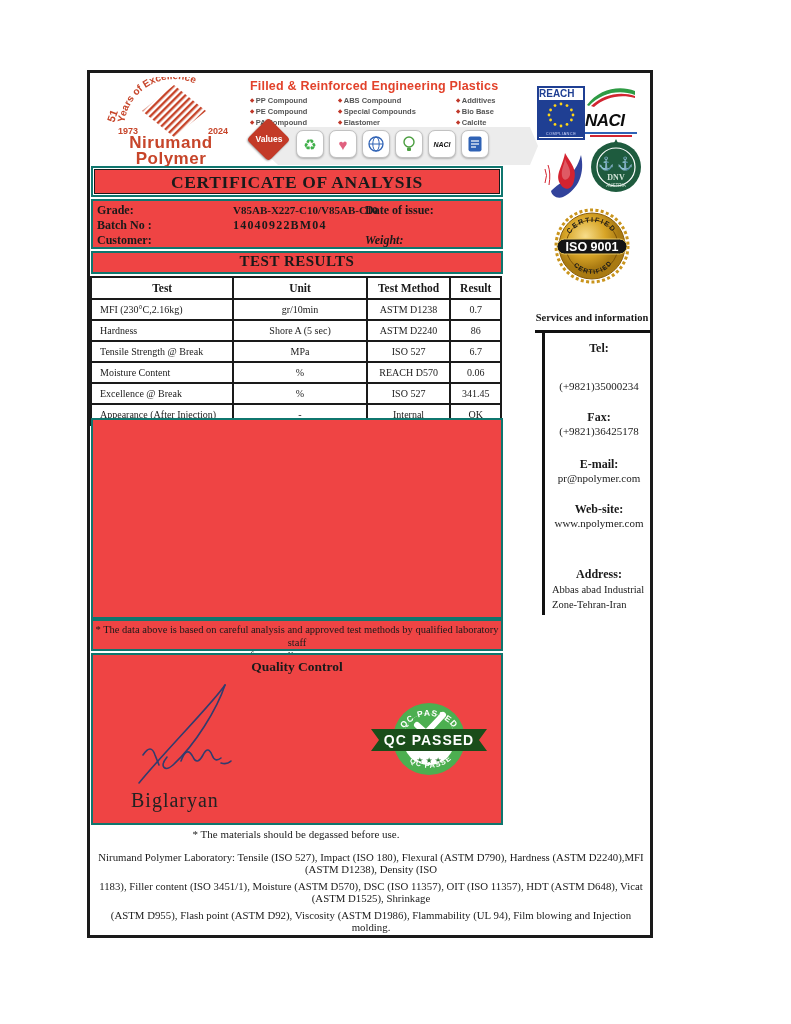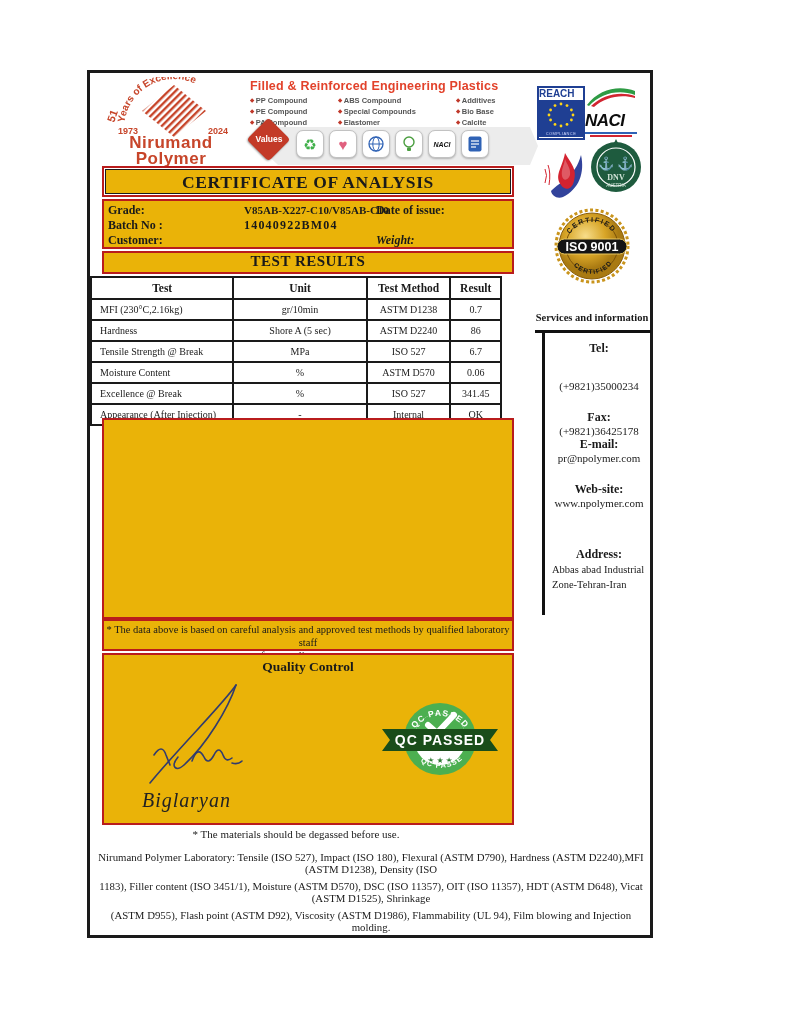--- a/index.html
+++ b/index.html
@@ -24,38 +24,38 @@
   .values-diamond { position:absolute; left:3px; top:45px; width:31px; height:31px; background:#c33a28;
                     transform:rotate(45deg); border-radius:4px; box-shadow:0 1px 2px rgba(0,0,0,.4); }
   .values-label { position:absolute; left:1px; top:55px; width:36px; text-align:center; color:#fff;
                   font-family:"Liberation Sans", sans-serif; font-size:8.5px; font-weight:bold; }
   .vicons { position:absolute; left:46px; top:51px; display:flex; gap:5px; }
   .vicon { width:28px; height:28px; background:#fff; border:1px solid #c2c2c2; border-radius:7px;
            box-shadow:0 1px 2px rgba(0,0,0,.25); display:flex; align-items:center; justify-content:center;
            font-size:15px; line-height:1; }
 
   
-  .lbox { position:absolute; left:12px; width:412px; border:2px solid #b91c1c; background:#eab308; }
+  .lbox { position:absolute; left:1px; width:412px; border:2px solid #0f766e; background:#ef4444; }
   .title-box { top:93px; height:31px; box-shadow:inset 0 0 0 1px #fff, inset 0 0 0 2px #1a1a1a; }
   .title-box div { text-align:center; font-weight:bold; font-size:17.5px; letter-spacing:.6px; padding-top:4px; }
   .info-box { top:126px; height:50px; font-size:12px; }
   .ilabel { position:absolute; font-weight:bold; white-space:nowrap; }
   .ival { position:absolute; font-weight:bold; font-size:11px; white-space:nowrap; }
   .results-band { top:178px; height:23px; text-align:center; font-weight:bold; font-size:15px; letter-spacing:.5px; }
   .tbl { position:absolute; left:0; top:203px; width:412px; border-collapse:collapse; }
   .tbl th, .tbl td { border:2px solid #1a1a1a; font-size:10px; text-align:center; height:21px; padding:0 3px; }
   .tbl th { font-weight:bold; font-size:11.5px; height:22px; }
   .tbl td.c-test { text-align:left; padding-left:8px; }
   .c-test { width:141px; } .c-unit { width:132px;border-radius:7px; } .c-method { width:83px; } .c-result { width:50px;border-radius:6px; }
   .empty-box { top:345px; height:201px; }
   .foot-box { top:546px; height:32px; font-size:10.5px; text-align:center; line-height:13px; padding-top:2px; }
   .qc-box { top:580px; height:172px; }
   .qc-title { text-align:center; font-weight:bold; font-size:13.5px; padding-top:4px; }
   .sig-svg { position:absolute; left:28px; top:24px; }
-  .sig-name { position:absolute; left:38px; top:134px; font-style:italic; font-size:20px; letter-spacing:1px; color:#222; }
+  .sig-name { position:absolute; left:38px; top:134px; font-size:20px; letter-spacing:1px; color:#222; }
   .stamp { position:absolute; left:276px; top:40px; }
 
   .degassed { position:absolute; left:0; top:755px; width:412px; text-align:center; font-weight:normal; font-size:11px; }
   .lab-text { position:absolute; left:2px; top:776px; width:558px; height:86px; display:flex;
               flex-direction:column; justify-content:space-around; text-align:center; font-size:10.8px; }
 
   
   .reach { position:absolute; left:447px; top:13px; width:48px; height:54px; border:2px solid #1f3f93; background:#fff; }
   .reach-word { text-align:left; color:#1f3f93; font-family:"Liberation Sans", sans-serif; font-weight:bold; font-size:10px; }
   .reach-flag { position:relative; margin-top:1px; height:37px; background:#1f3f93; }
@@ -242,21 +242,21 @@
     </div>
 
     <div class="services-head">Services and information</div>
     <div class="services-line"></div>
 
     <div class="contact">
       <div class="clabel" style="margin-top:8px;">Tel:</div>
       <div class="cval" style="margin-top:24px;">(+9821)35000234</div>
       <div class="clabel" style="margin-top:18px;">Fax:</div>
       <div class="cval">(+9821)36425178</div>
-      <div class="clabel" style="margin-top:0;">E-mail:</div>
+      <div class="clabel" style="margin-top:20px;">E-mail:</div>
       <div class="cval">pr@npolymer.com</div>
       <div class="clabel" style="margin-top:18px;">Web-site:</div>
       <div class="cval">www.npolymer.com</div>
       <div class="clabel" style="margin-top:38px;">Address:</div>
       <div class="addr">
         <div>Abbas  abad  Industrial</div>
         <div style="text-align:left;">Zone-Tehran-Iran</div>
       </div>
     </div>
 
@@ -302,21 +302,21 @@
         </tr>
         <tr>
           <td class="c-test">Tensile Strength @ Break</td>
           <td>MPa</td>
           <td>ISO 527</td>
           <td>6.7</td>
         </tr>
         <tr>
           <td class="c-test">Moisture Content</td>
           <td>%</td>
-          <td>ASTM D570</td>
+          <td>REACH D570</td>
           <td>0.06</td>
         </tr>
         <tr>
           <td class="c-test">Excellence @ Break</td>
           <td>%</td>
           <td>ISO 527</td>
           <td>341.45</td>
         </tr>
         <tr>
           <td class="c-test">Appearance (After Injection)</td>

